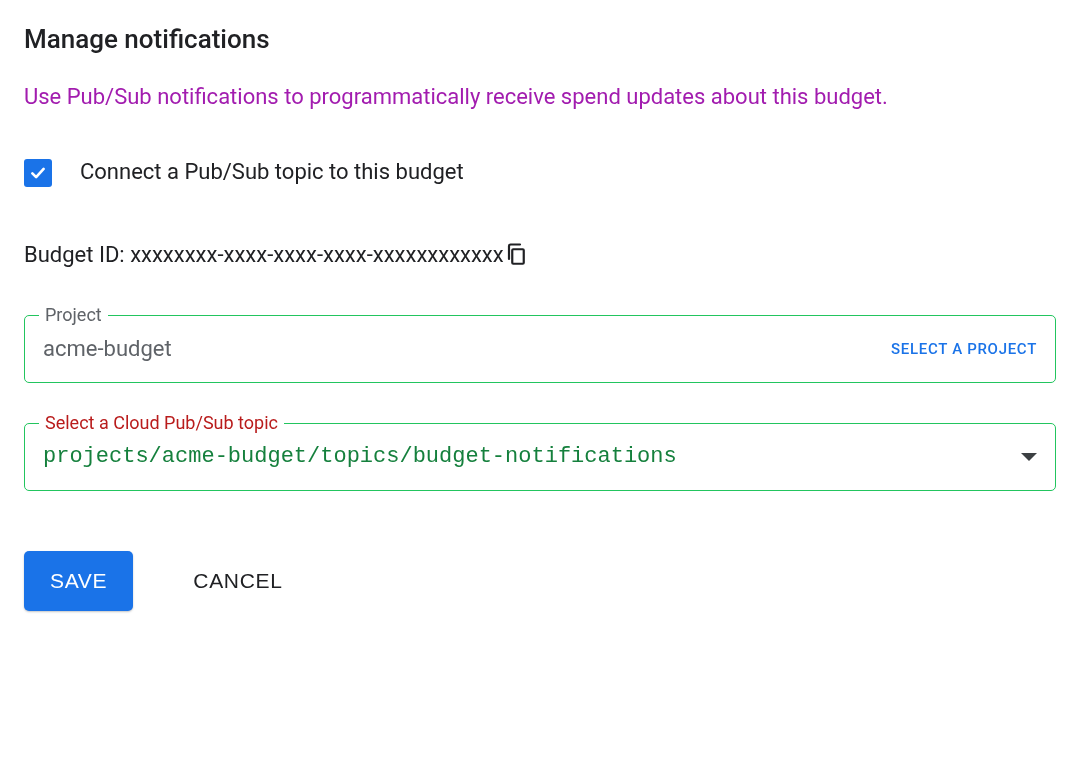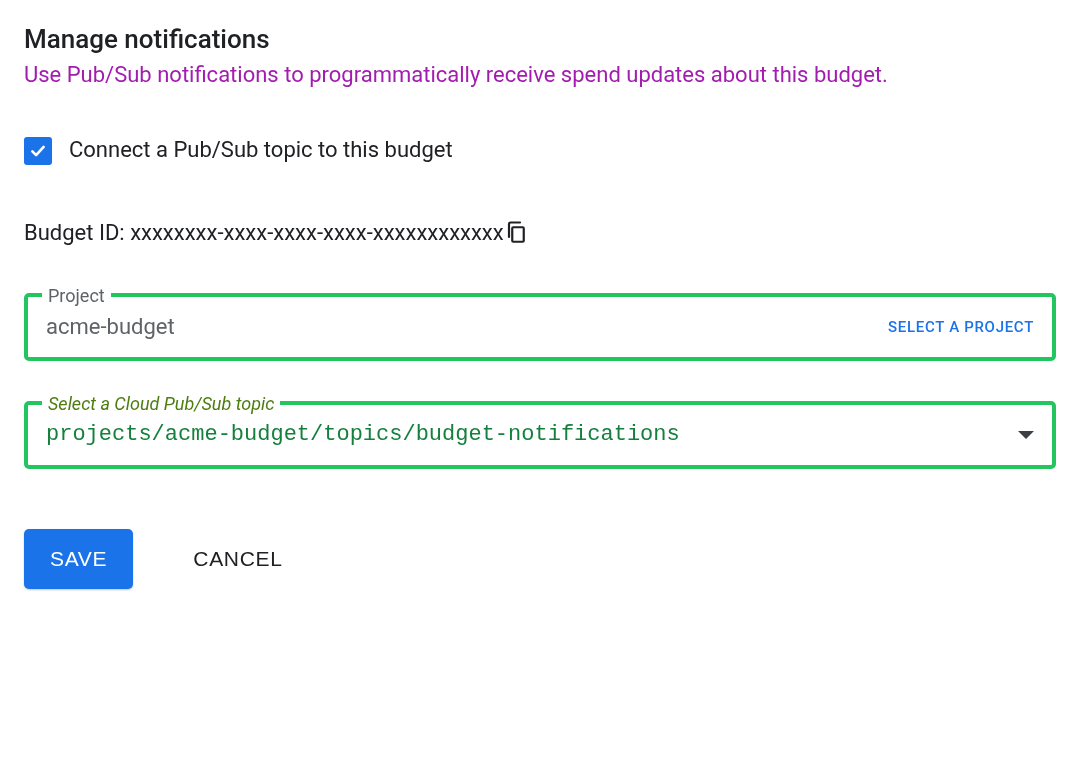--- a/index.html
+++ b/index.html
@@ -7,32 +7,32 @@
       font-family: Roboto, "Helvetica Neue", Arial, sans-serif;
       background: #fff;
       color: #202124;
       width: 1080px;
       padding: 24px;
     }
     .section-title {
       font-size: 26px;
       font-weight: 500;
       color: #202124;
-      margin-bottom: 6px;
+      margin-bottom: 28px;
     }
     .section-desc {
       font-size: 22px;
       color: #a21caf;
       margin-bottom: 44px;
       line-height: 1.4;
     }
     .checkbox-row {
       display: flex;
       align-items: flex-start;
-      gap: 17px;
+      gap: 28px;
       margin-bottom: 48px;
       margin-top: 28px;
     }
     .checkbox {
       width: 28px;
       height: 28px;
       flex-shrink: 0;
       margin-top: 2px;
     }
     .checkbox-box {
@@ -73,38 +73,38 @@
       width: 24px;
       height: 24px;
       cursor: pointer;
       display: inline-flex;
       align-items: center;
       justify-content: center;
     }
     .field-group { margin-bottom: 40px; }
     .outlined-field {
       position: relative;
-      border: 4px solid #22c55e;
+      border: 1px solid #22c55e;
       border-radius: 5px;
       background: #fff;
       height: 68px;
       display: flex;
       align-items: center;
       padding: 0 18px;
     }
     .field-legend {
       position: absolute;
       top: -12px;
       left: 14px;
       background: #fff;
       padding: 0 6px;
       font-size: 18px;
       color: #5f6368;
     }
-    .field-legend.dark { color: #4d7c0f; font-weight: 400; font-style: italic; }
+    .field-legend.dark { color: #b91c1c; font-weight: 400; }
     .field-value {
       font-size: 22px;
       color: #5f6368;
       flex: 1;
     }
     .field-value.dark { color: #15803d; font-family: Liberation Mono, monospace; }
     .field-action {
       font-size: 15px;
       font-weight: 500;
       color: #1a73e8;

